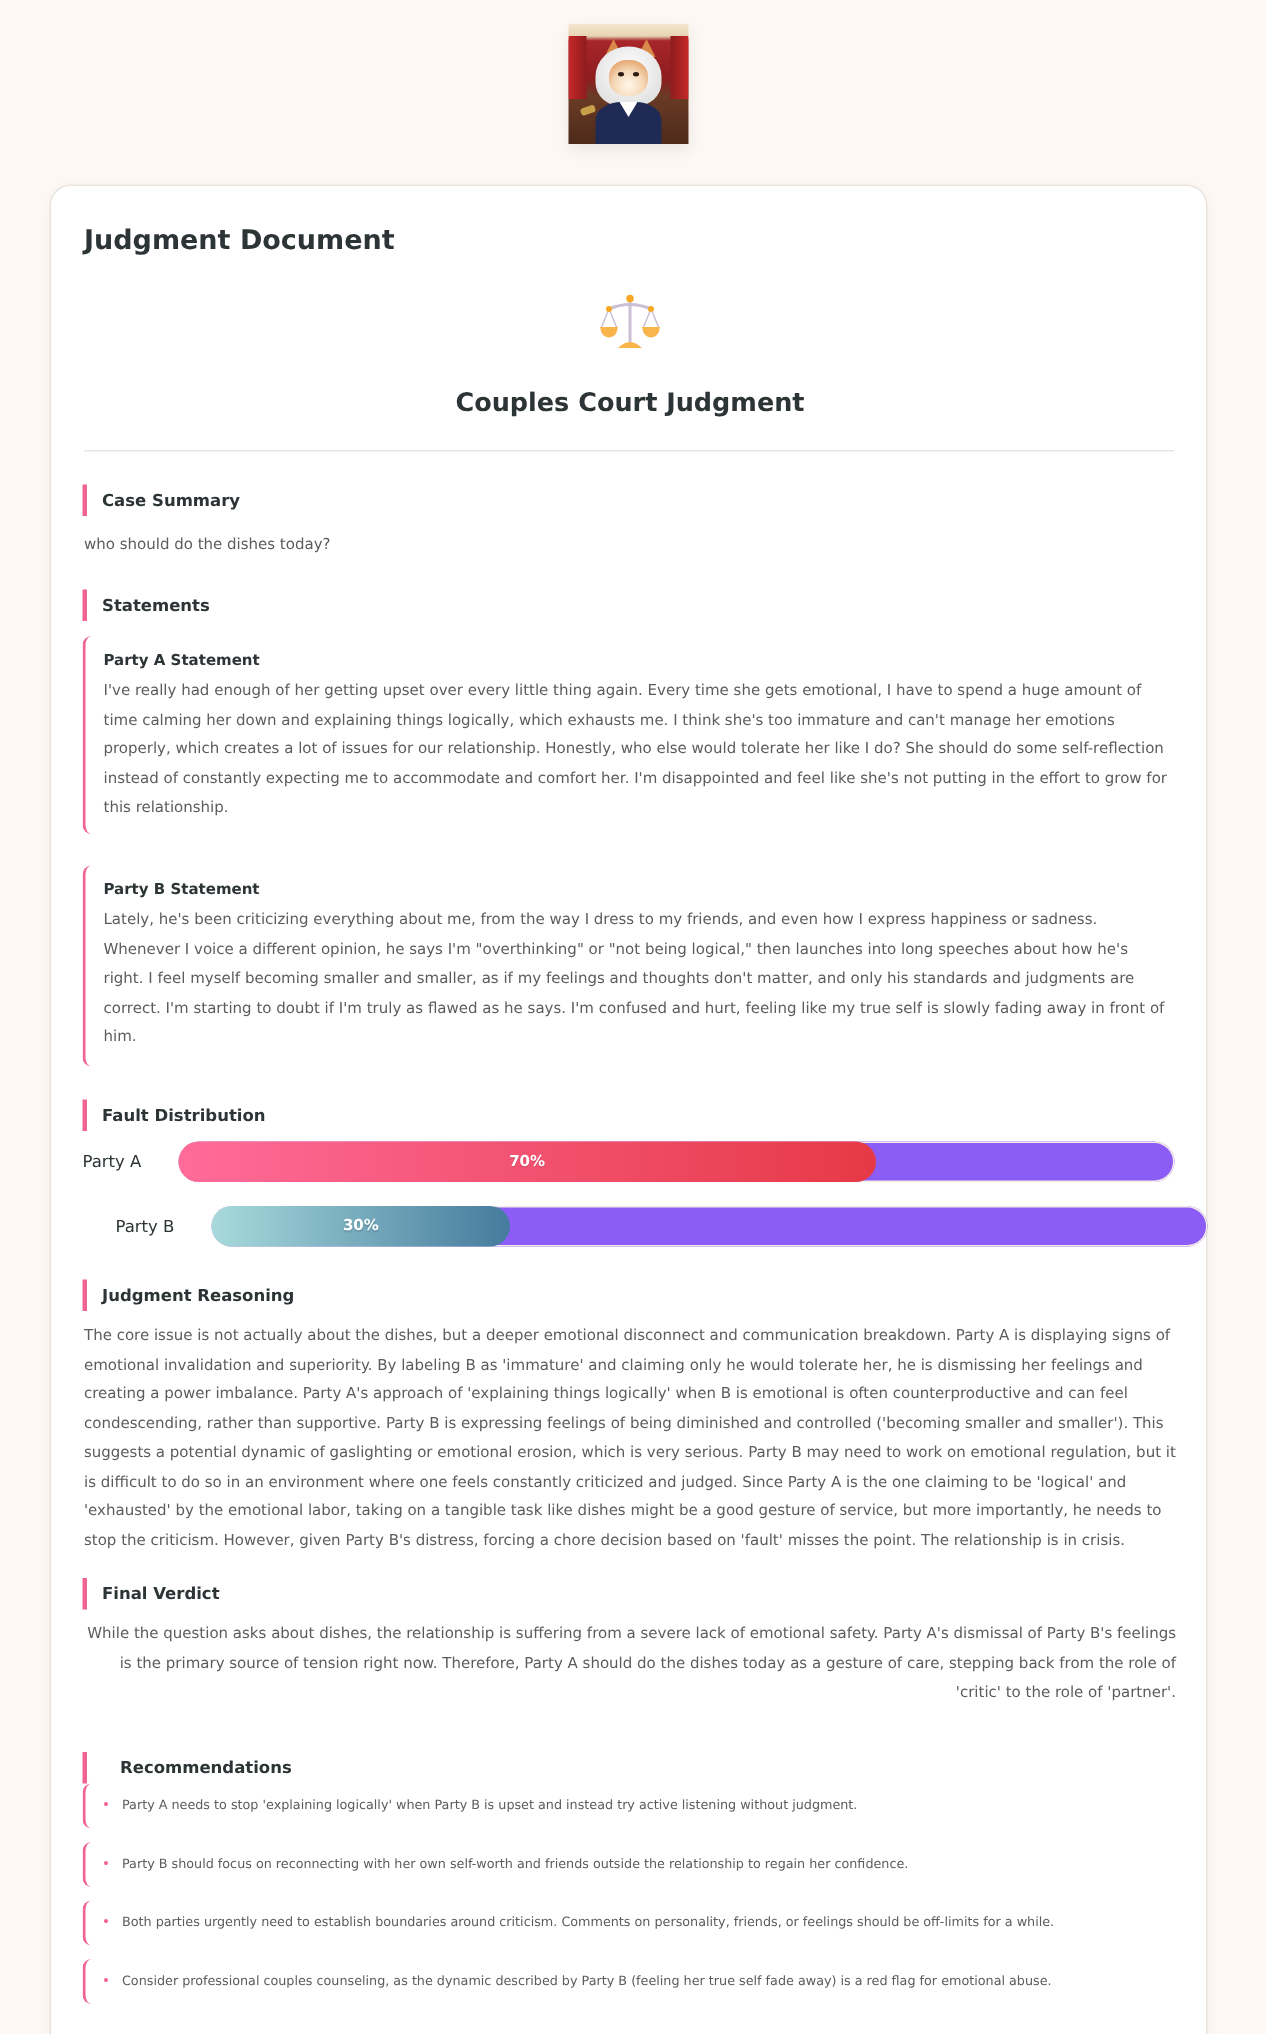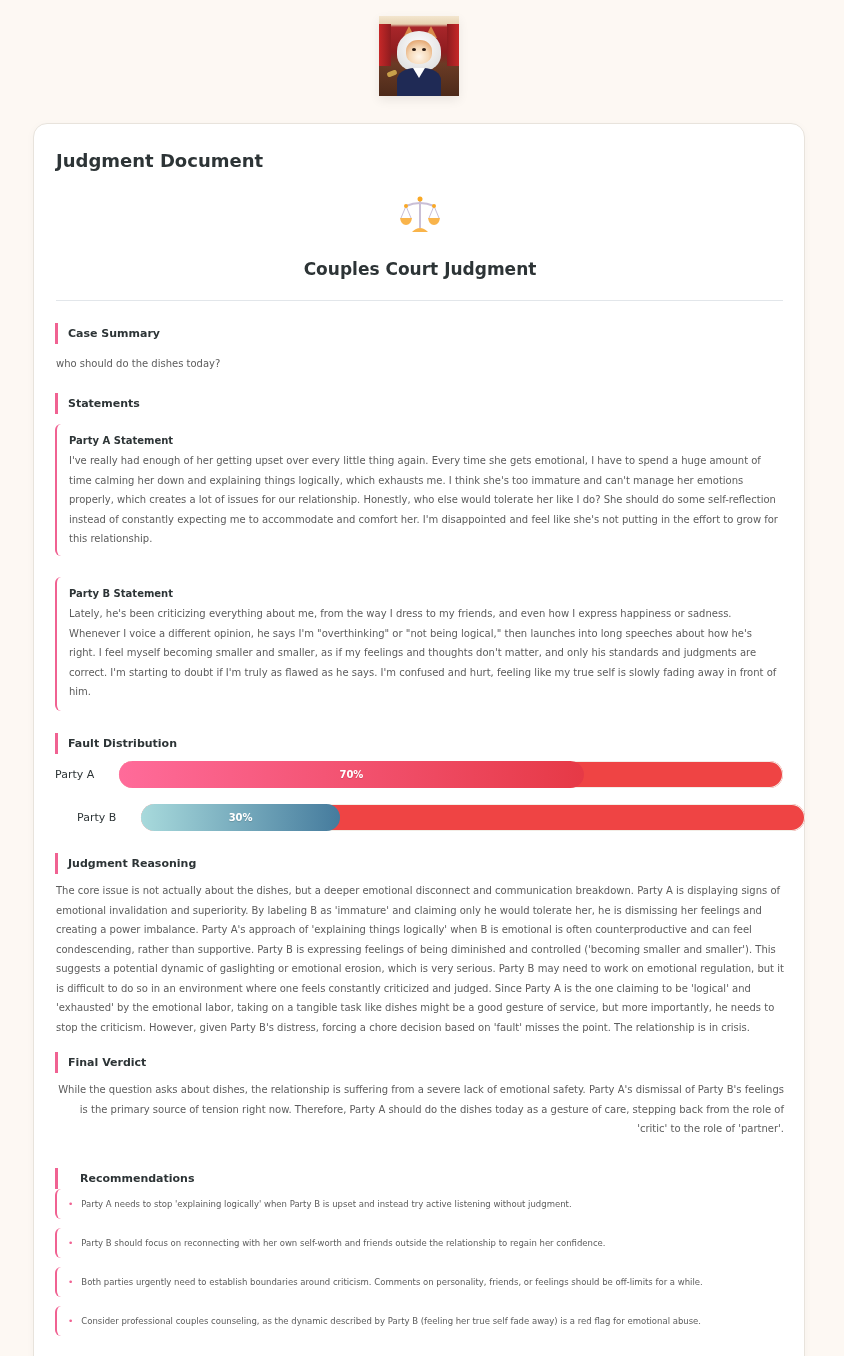--- a/index.html
+++ b/index.html
@@ -60,21 +60,21 @@
     border-left: 2px solid #f06292; border-radius: 6px 0 0 6px;
     padding: 11px 0 0 12px;
   }
   .statement-title { font-size: 10px; font-weight: bold; color: #2d3436; margin-bottom: 5px; }
   .statement-text { font-size: 10px; line-height: 19.5px; color: #5c5c5c; width: 712px; }
 
   .fault-row { position: absolute; left: 21px; width: 730px; height: 28px; }
   .fault-label { position: absolute; left: 0; top: 7px; font-size: 11px; color: #2d3436; }
   .fault-track {
     position: absolute; left: 64px; top: 0; width: 664px; height: 27px;
-    background: #ef4444; border-radius: 14px; box-shadow: inset 0 0 0 1px #f3ede6; text-align: center;
+    background: #8b5cf6; border-radius: 14px; box-shadow: inset 0 0 0 1px #f3ede6; text-align: center;
   }
   .fault-fill {
     position: absolute; left: 0; top: 0; height: 27px; border-radius: 14px;
     display: flex; align-items: center; justify-content: center;
     color: #ffffff; font-size: 10px; font-weight: bold;
     text-shadow: 0 1px 1px rgba(0,0,0,0.15);
   }
   .fill-a { background: linear-gradient(90deg, #ff6b9a 0%, #e63946 100%); }
   .fill-b { background: linear-gradient(90deg, #a8dadc 0%, #457b9d 100%); }
 

